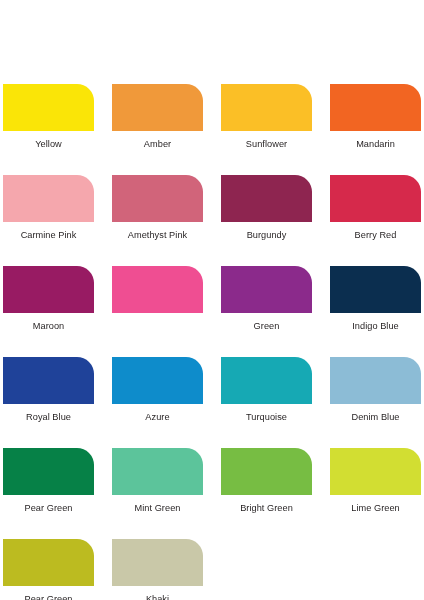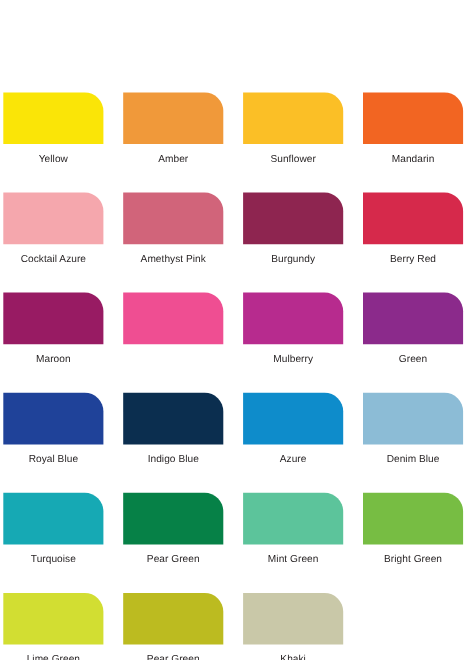--- a/index.html
+++ b/index.html
@@ -69,21 +69,21 @@
       <div class="swatch-cell">
         <span class="swatch-chip" style="background-color: rgb(251, 191, 38);"></span>
         <span class="swatch-label">Sunflower</span>
       </div>
       <div class="swatch-cell">
         <span class="swatch-chip" style="background-color: rgb(242, 101, 34);"></span>
         <span class="swatch-label">Mandarin</span>
       </div>
       <div class="swatch-cell">
         <span class="swatch-chip" style="background-color: rgb(245, 167, 173);"></span>
-        <span class="swatch-label">Cocktail Azure</span>
+        <span class="swatch-label">Carmine Pink</span>
       </div>
       <div class="swatch-cell">
         <span class="swatch-chip" style="background-color: rgb(209, 100, 122);"></span>
         <span class="swatch-label">Amethyst Pink</span>
       </div>
       <div class="swatch-cell">
         <span class="swatch-chip" style="background-color: rgb(142, 37, 80);"></span>
         <span class="swatch-label">Burgundy</span>
       </div>
       <div class="swatch-cell">
@@ -91,46 +91,42 @@
         <span class="swatch-label">Berry Red</span>
       </div>
       <div class="swatch-cell">
         <span class="swatch-chip" style="background-color: rgb(152, 27, 99);"></span>
         <span class="swatch-label">Maroon</span>
       </div>
       <div class="swatch-cell">
         <span class="swatch-chip" style="background-color: rgb(239, 78, 146);"></span>
       </div>
       <div class="swatch-cell">
-        <span class="swatch-chip" style="background-color: rgb(183, 43, 142);"></span>
-        <span class="swatch-label">Mulberry</span>
+        <span class="swatch-chip" style="background-color: rgb(139, 42, 139);"></span>
+        <span class="swatch-label">Green</span>
       </div>
       <div class="swatch-cell">
-        <span class="swatch-chip" style="background-color: rgb(139, 42, 139);"></span>
-        <span class="swatch-label">Green</span>
+        <span class="swatch-chip" style="background-color: rgb(11, 46, 79);"></span>
+        <span class="swatch-label">Indigo Blue</span>
       </div>
       <div class="swatch-cell">
         <span class="swatch-chip" style="background-color: rgb(31, 66, 153);"></span>
         <span class="swatch-label">Royal Blue</span>
       </div>
       <div class="swatch-cell">
-        <span class="swatch-chip" style="background-color: rgb(11, 46, 79);"></span>
-        <span class="swatch-label">Indigo Blue</span>
-      </div>
-      <div class="swatch-cell">
         <span class="swatch-chip" style="background-color: rgb(14, 140, 203);"></span>
         <span class="swatch-label">Azure</span>
       </div>
       <div class="swatch-cell">
+        <span class="swatch-chip" style="background-color: rgb(22, 169, 180);"></span>
+        <span class="swatch-label">Turquoise</span>
+      </div>
+      <div class="swatch-cell">
         <span class="swatch-chip" style="background-color: rgb(140, 188, 214);"></span>
         <span class="swatch-label">Denim Blue</span>
-      </div>
-      <div class="swatch-cell">
-        <span class="swatch-chip" style="background-color: rgb(22, 169, 180);"></span>
-        <span class="swatch-label">Turquoise</span>
       </div>
       <div class="swatch-cell">
         <span class="swatch-chip" style="background-color: rgb(6, 129, 71);"></span>
         <span class="swatch-label">Pear Green</span>
       </div>
       <div class="swatch-cell">
         <span class="swatch-chip" style="background-color: rgb(92, 196, 155);"></span>
         <span class="swatch-label">Mint Green</span>
       </div>
       <div class="swatch-cell">

